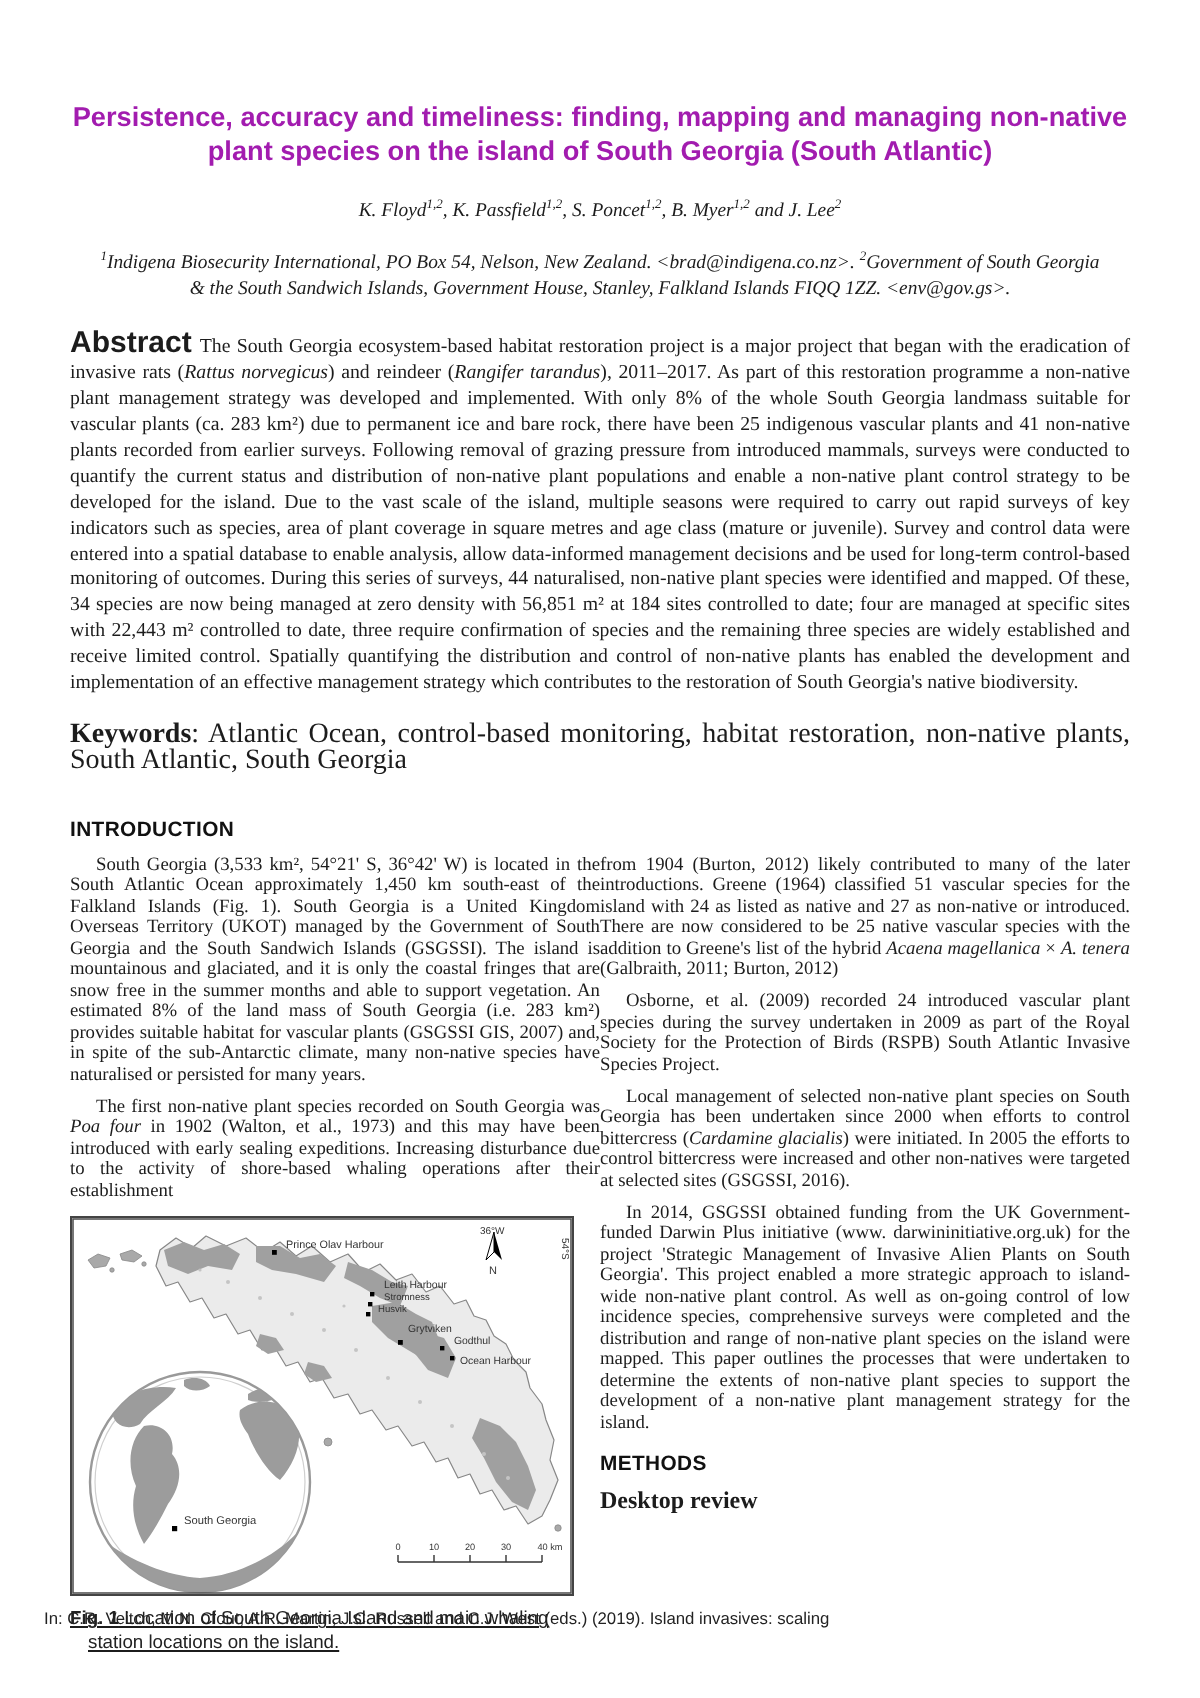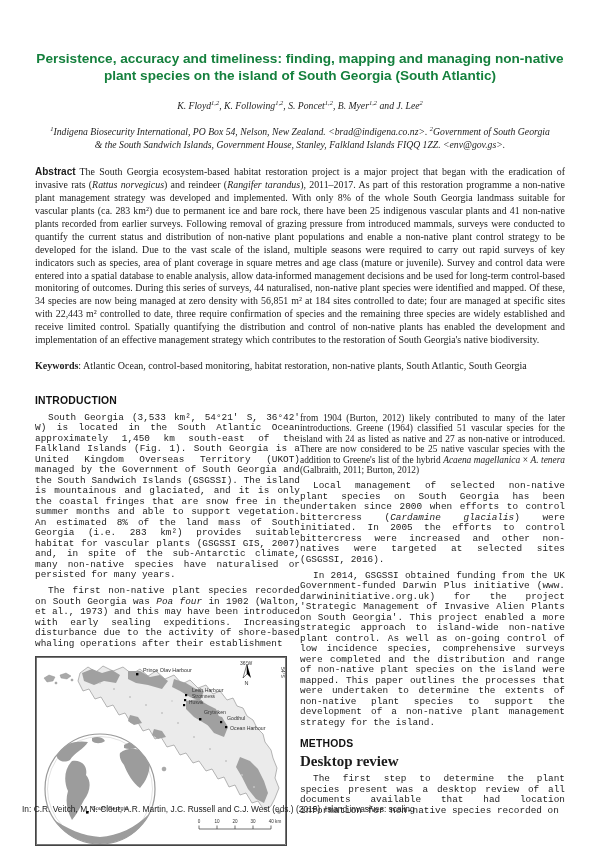--- a/index.html
+++ b/index.html
@@ -3,54 +3,54 @@
 <meta charset="utf-8">
 <style>
   html,body { margin:0; padding:0; background:#f2f2f2; }
   .page {
     position:relative; width:600px; height:849px; margin:0 auto;
     background:#ffffff; color:#1c1c1c; overflow:hidden;
     font-family:"Liberation Serif", serif;
   }
   .title {
     margin:50px 28px 0; text-align:center;
-    font:bold 13.6px/17px "Liberation Sans", sans-serif; color:#15803d;
+    font:bold 13.6px/17px "Liberation Sans", sans-serif; color:#a21caf;
   }
   .authors {
     margin:13px 30px 0; text-align:center;
     font-style:italic; font-size:9.7px; line-height:12px;
   }
   .authors sup, .affiliations sup { font-size:6.5px; }
   .affiliations {
     margin:11px 46px 0; text-align:center;
     font-style:italic; font-size:9.7px; line-height:12.4px;
   }
   .abstract {
     margin:15px 35px 0; text-align:justify;
     font-size:9.9px; line-height:12.9px;
   }
-  .abs-label { font-family:"Liberation Sans", sans-serif; font-size:10px; margin-right:4px; }
+  .abs-label { font-family:"Liberation Sans", sans-serif; font-size:15px; margin-right:4px; }
   .keywords {
     margin:13px 35px 0; text-align:justify;
-    font-size:10px; line-height:12.9px;
+    font-size:14px; line-height:12.9px;
   }
   .columns { display:flex; margin:22px 35px 0; }
   .col { flex:1; min-width:0; }
   .col-right { padding-top:18px; }
   h2.sec {
     margin:0 0 6px; font:bold 10.4px/12px "Liberation Sans", sans-serif;
     color:#111; letter-spacing:.2px;
   }
   h2.sec.methods { margin-top:10px; }
-  h3.subsec { margin:4px 0 7px; font-weight:bold; font-size:15px; line-height:11px; }
+  h3.subsec { margin:4px 0 7px; font-weight:bold; font-size:12px; line-height:11px; }
   .col p.body {
     margin:0 0 5.5px; text-align:justify;
     font-size:9.4px; line-height:10.5px;
   }
-  .col p.indent { text-indent:13px;font-family:Liberation Mono, monospace; }
+  .col p.indent { text-indent:13px; }
   figure { margin:7px 0 0;text-decoration:underline; }
   .map-box {
     width:250px; height:188px; border:1px solid #444;
     background:#fff; box-sizing:content-box;
   }
   figcaption {
     margin-top:5px; padding-left:9px; text-indent:-9px;
     font:9.4px/11.3px "Liberation Sans", sans-serif; color:#222;
   }
   figcaption b { font-weight:bold; }
@@ -60,21 +60,21 @@
   }
   svg text { font-family:"Liberation Sans", sans-serif; fill:#333; }
 </style>
 </head>
 <body>
 
 <div class="page">
 
   <h1 class="title">Persistence, accuracy and timeliness: finding, mapping and managing non-native plant species on the island of South Georgia (South Atlantic)</h1>
 
-  <p class="authors"><span>K. Floyd</span><sup>1,2</sup><span>, K. Following</span><sup>1,2</sup><span>, S. Poncet</span><sup>1,2</sup><span>, B. Myer</span><sup>1,2</sup><span> and J. Lee</span><sup>2</sup></p>
+  <p class="authors"><span>K. Floyd</span><sup>1,2</sup><span>, K. Passfield</span><sup>1,2</sup><span>, S. Poncet</span><sup>1,2</sup><span>, B. Myer</span><sup>1,2</sup><span> and J. Lee</span><sup>2</sup></p>
 
   <p class="affiliations"><sup>1</sup><span>Indigena Biosecurity International, PO Box 54, Nelson, New Zealand. &lt;brad@indigena.co.nz&gt;. </span><sup>2</sup><span>Government of South Georgia &amp; the South Sandwich Islands, Government House, Stanley, Falkland Islands FIQQ 1ZZ. &lt;env@gov.gs&gt;.</span></p>
 
   <p class="abstract"><b class="abs-label">Abstract</b><span><span>The South Georgia ecosystem-based habitat restoration project is a major project that began with the eradication of invasive rats (</span><i>Rattus norvegicus</i><span>) and reindeer (</span><i>Rangifer tarandus</i><span>), 2011–2017. As part of this restoration programme a non-native plant management strategy was developed and implemented. With only 8% of the whole South Georgia landmass suitable for vascular plants (ca. 283 km²) due to permanent ice and bare rock, there have been 25 indigenous vascular plants and 41 non-native plants recorded from earlier surveys. Following removal of grazing pressure from introduced mammals, surveys were conducted to quantify the current status and distribution of non-native plant populations and enable a non-native plant control strategy to be developed for the island. Due to the vast scale of the island, multiple seasons were required to carry out rapid surveys of key indicators such as species, area of plant coverage in square metres and age class (mature or juvenile). Survey and control data were entered into a spatial database to enable analysis, allow data-informed management decisions and be used for long-term control-based monitoring of outcomes. During this series of surveys, 44 naturalised, non-native plant species were identified and mapped. Of these, 34 species are now being managed at zero density with 56,851 m² at 184 sites controlled to date; four are managed at specific sites with 22,443 m² controlled to date, three require confirmation of species and the remaining three species are widely established and receive limited control. Spatially quantifying the distribution and control of non-native plants has enabled the development and implementation of an effective management strategy which contributes to the restoration of South Georgia's native biodiversity.</span></span></p>
 
   <p class="keywords"><b>Keywords</b><span>: Atlantic Ocean, control-based monitoring, habitat restoration, non-native plants, South Atlantic, South Georgia</span></p>
 
   <div class="columns">
 
     <div class="col">
@@ -190,25 +190,25 @@
 
             <rect x="0.5" y="0.5" width="249" height="187" fill="none" stroke="#555" stroke-width="0.8"></rect>
           </svg>
         </div>
         <figcaption><b>Fig. 1</b><span> Location of South Georgia Island and main whaling station locations on the island.</span></figcaption>
       </figure>
     </div>
 
     <div class="col col-right">
       <p class="body"><span>from 1904 (Burton, 2012) likely contributed to many of the later introductions. Greene (1964) classified 51 vascular species for the island with 24 as listed as native and 27 as non-native or introduced. There are now considered to be 25 native vascular species with the addition to Greene's list of the hybrid </span><i>Acaena magellanica</i><span> × </span><i>A. tenera</i><span> (Galbraith, 2011; Burton, 2012)</span></p>
+      <p class="body indent"><span>Osborne, et al. (2009) recorded 24 introduced vascular plant species during the survey undertaken in 2009 as part of the Royal Society for the Protection of Birds (RSPB) South Atlantic Invasive Species Project.</span></p>
       <p class="body indent"><span>Local management of selected non-native plant species on South Georgia has been undertaken since 2000 when efforts to control bittercress (</span><i>Cardamine glacialis</i><span>) were initiated. In 2005 the efforts to control bittercress were increased and other non-natives were targeted at selected sites (GSGSSI, 2016).</span></p>
       <p class="body indent"><span>In 2014, GSGSSI obtained funding from the UK Government-funded Darwin Plus initiative (www. darwininitiative.org.uk) for the project 'Strategic Management of Invasive Alien Plants on South Georgia'. This project enabled a more strategic approach to island-wide non-native plant control. As well as on-going control of low incidence species, comprehensive surveys were completed and the distribution and range of non-native plant species on the island were mapped. This paper outlines the processes that were undertaken to determine the extents of non-native plant species to support the development of a non-native plant management strategy for the island.</span></p>
       <h2 class="sec methods">METHODS</h2>
       <h3 class="subsec">Desktop review</h3>
-      <p class="body indent"><span>The first step to determine the plant species present was a desktop review of all documents available that had location information for non-native species recorded on</span></p>
     </div>
 
   </div>
 
   <div class="footer">
     <div>In: C.R. Veitch, M.N. Clout, A.R. Martin, J.C. Russell and C.J. West (eds.) (2019). Island invasives: scaling</div>
   </div>
 
 </div>
 

